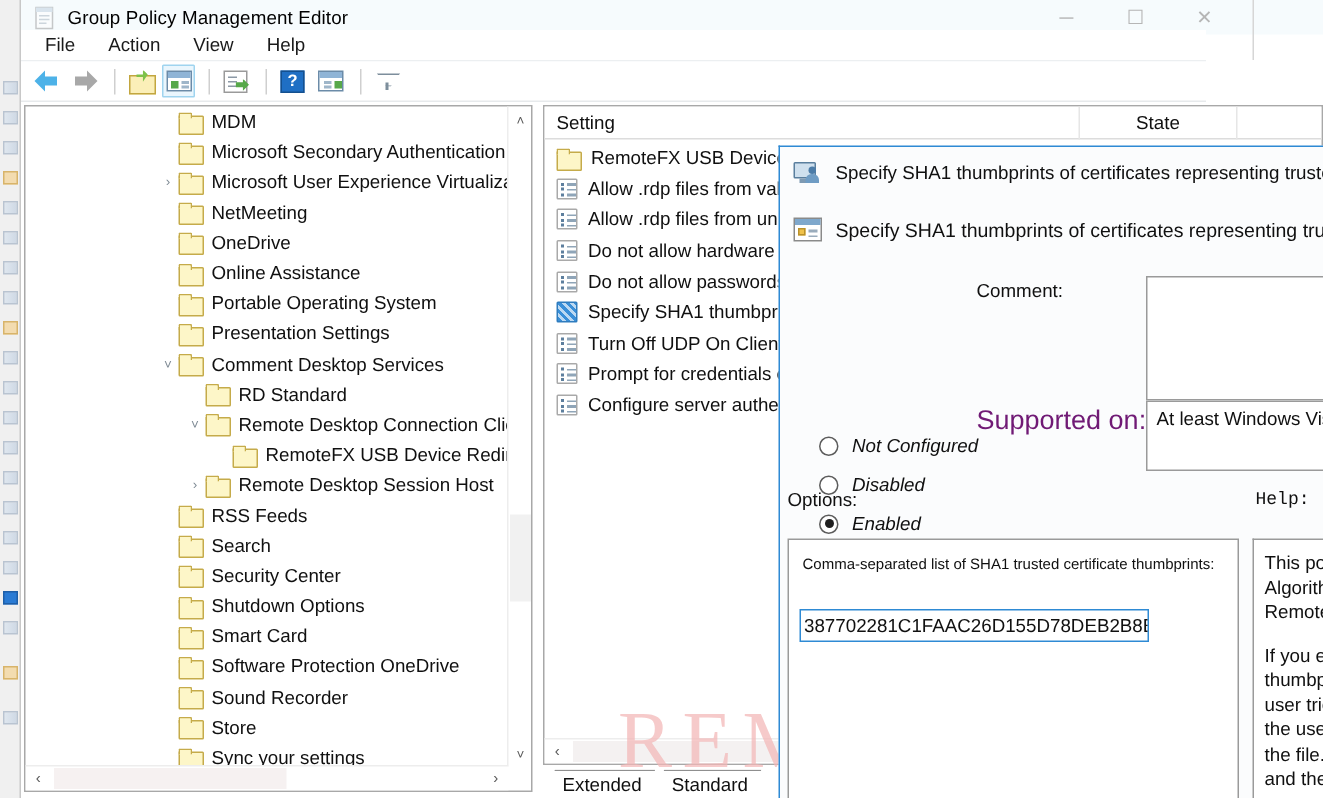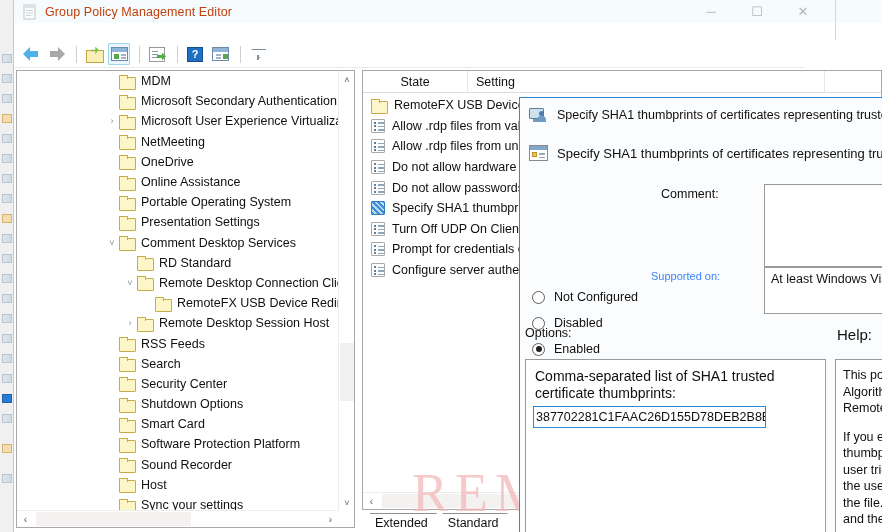--- a/index.html
+++ b/index.html
@@ -35,21 +35,21 @@
   }
   .titlebar {
     position: absolute; left: 0; top: 0; width: 868px; height: 23px;
     background: #f6fbfd; display: flex; align-items: center;
   }
   .title-icon {
     width: 16px; height: 16px; margin-left: 8px; margin-right: 7px;
     position: relative; opacity: .45;
   }
   .title-text {
-    font-size: 12.5px; color: #c2410c; white-space: nowrap;
+    font-size: 12.5px; color: #000000; white-space: nowrap;
     letter-spacing: .1px;
   }
   .win-btns {
     position: absolute; right: 56px; top: 0; height: 23px;
     display: flex; align-items: center; gap: 0;
   }
   .win-btn {
     width: 46px; height: 23px; display: flex;
     align-items: center; justify-content: center;
     color: #b6b6b6; font-size: 13px; line-height: 1;
@@ -274,21 +274,21 @@
     position: absolute; left: 2px; top: 6px; width: 5px; height: 5px;
     background: #f0c24a; border: 1px solid #b9912c;
   }
   .dlg-icon-policy .ln {
     position: absolute; left: 9px; width: 6px; height: 1.5px; background: #9aacbc;
   }
   .dlg-icon-policy .ln.a { top: 7px; }
   .dlg-icon-policy .ln.b { top: 10.5px; }
 
   .radios {
-    position: absolute; left: 12px; top: 186px; width: 180px;
+    position: absolute; left: 26px; top: 186px; width: 180px; font-style: italic;
   }
   .radio-row {
     height: 26px; display: flex; align-items: center;
     font-size: 12.5px; color: #101010;
   }
   .radio {
     width: 13px; height: 13px; border: 1px solid #5c5c5c; border-radius: 50%;
     margin-right: 9px; flex: none; position: relative; background: #fff;
   }
   .radio.on::after {
@@ -299,44 +299,44 @@
   .lbl-comment {
     position: absolute; left: 650px; top: 186px;
     font-size: 12.5px; color: #101010;
   }
   .box-comment {
     position: absolute; left: 763px; top: 183px; width: 119px; height: 83px;
     border: 1px solid #9a9a9a; background: #ffffff;
   }
   .lbl-supported {
     position: absolute; left: 650px; top: 269px;
-    font-size: 11px; color: #3b82f6;
+    font-size: 18px; color: #701a75;
   }
   .box-supported {
     position: absolute; left: 763px; top: 266px; width: 119px; height: 47px;
     border: 1px solid #9a9a9a; background: #ffffff;
     padding: 4px 0 0 6px; font-size: 12.5px; color: #101010;
     white-space: nowrap; overflow: hidden;
   }
 
   .lbl-options {
     position: absolute; left: 524px; top: 325px;
     font-size: 12.5px; color: #101010;
   }
   .lbl-help {
     position: absolute; left: 836px; top: 325px;
-    font-size: 15px; color: #101010;
+    font-size: 12px; color: #101010; font-family: Liberation Mono, monospace;
   }
   .box-options {
     position: absolute; left: 524px; top: 358px; width: 301px; height: 174px;
     border: 1px solid #9a9a9a; background: #ffffff; overflow: hidden;
   }
   .opt-label {
     position: absolute; left: 9px; top: 8px; width: 275px;
-    font-size: 14px; color: #101010; line-height: 17px;
+    font-size: 10px; color: #101010; line-height: 17px;
   }
   .opt-input {
     position: absolute; left: 7px; top: 46px; width: 233px; height: 22px;
     border: 1px solid #2e8ad4; background: #ffffff;
     font-size: 12.5px; color: #101010;
     display: flex; align-items: center; overflow: hidden;
     padding-left: 2px; white-space: nowrap;
   }
   .caret {
     display: inline-block; width: 1px; height: 14px;
@@ -462,20 +462,26 @@
       </div>
       <div class="title-text">Group Policy Management Editor</div>
       <div class="win-btns">
         <div class="win-btn">─</div>
         <div class="win-btn">☐</div>
         <div class="win-btn">✕</div>
       </div>
       <div class="win-sep"></div>
     </div>
 
+    <div class="menubar">
+      <div class="menu-item">File</div>
+      <div class="menu-item">Action</div>
+      <div class="menu-item">View</div>
+      <div class="menu-item">Help</div>
+    </div>
 
     <div class="toolbar">
       <div class="tb-btn">
           <div class="arrow-left"></div>
         </div>
       <div class="tb-btn">
           <div class="arrow-right"></div>
         </div>
       <div class="tb-sep"></div>
       <div class="tb-btn">
@@ -623,33 +629,33 @@
 
         <div class="tnode" style="padding-left:88px">
           <span class="exp empty"></span>
           <span class="folder"></span>
           <span>Smart Card</span>
         </div>
 
         <div class="tnode" style="padding-left:88px">
           <span class="exp empty"></span>
           <span class="folder"></span>
-          <span>Software Protection Platform</span>
+          <span>Software Protection OneDrive</span>
         </div>
 
         <div class="tnode" style="padding-left:88px">
           <span class="exp empty"></span>
           <span class="folder"></span>
           <span>Sound Recorder</span>
         </div>
 
         <div class="tnode" style="padding-left:88px">
           <span class="exp empty"></span>
           <span class="folder"></span>
-          <span>Host</span>
+          <span>Store</span>
         </div>
 
         <div class="tnode" style="padding-left:88px">
           <span class="exp empty"></span>
           <span class="folder"></span>
           <span>Sync your settings</span>
         </div>
 
       </div>
 
@@ -661,22 +667,22 @@
 
       <div class="th-scroll">
         <div class="th-arrow left">‹</div>
         <div class="th-thumb"></div>
         <div class="th-arrow right">›</div>
       </div>
     </div>
 
     <div class="list-panel">
       <div class="list-header">
+        <div class="lh-cell c1">Setting</div>
         <div class="lh-cell c2">State</div>
-        <div class="lh-cell c1">Setting</div>
       </div>
 
       <div style="position:absolute;left:0;top:24px;width:518px;">
         <div class="lrow">
           <span class="folder"></span>
           <span>RemoteFX USB Device Redir</span>
         </div>
         <div class="lrow">
           <span class="gp-icon">
               <i></i>
@@ -811,21 +817,21 @@
       <div class="radio-row">
         <span class="radio"></span>
         <span>Disabled</span>
       </div>
       <div class="radio-row">
         <span class="radio on"></span>
         <span>Enabled</span>
       </div>
     </div>
 
-    <div class="lbl-comment" style="left:141px;top:89px">Comment:</div>
+    <div class="lbl-comment" style="left:131px;top:89px">Comment:</div>
     <div class="box-comment" style="left:244px;top:86px">
       <span></span>
     </div>
 
     <div class="lbl-supported" style="left:131px;top:172px">Supported on:</div>
     <div class="box-supported" style="left:244px;top:169px">
       <span>At least Windows Vista with</span>
     </div>
 
     <div class="lbl-options" style="left:5px;top:228px">Options:</div>

